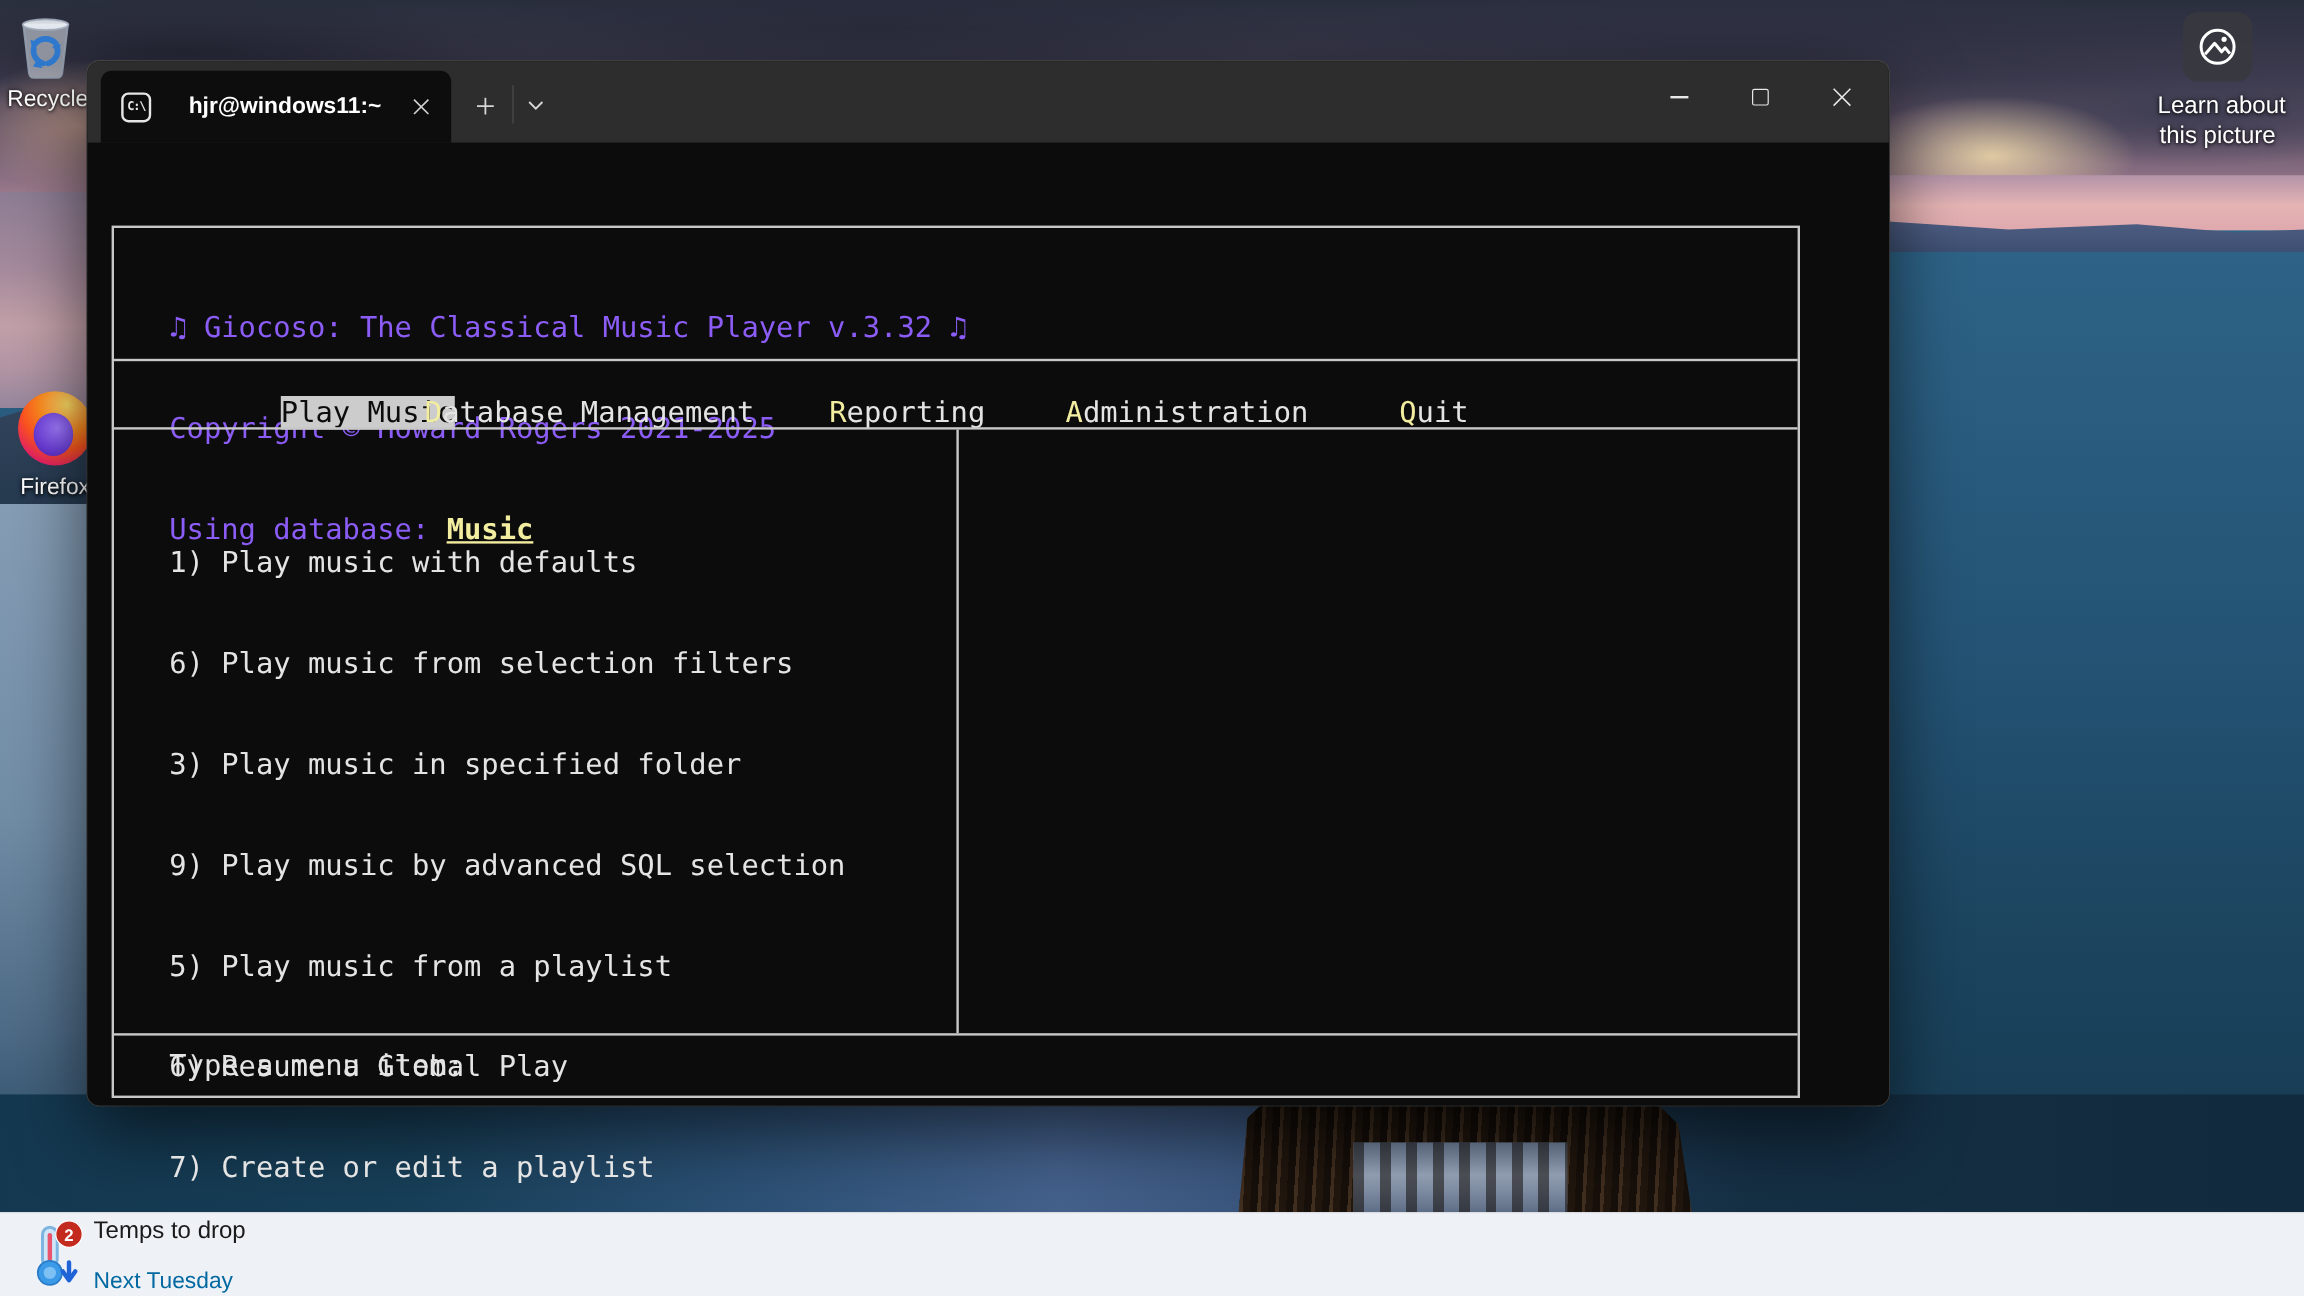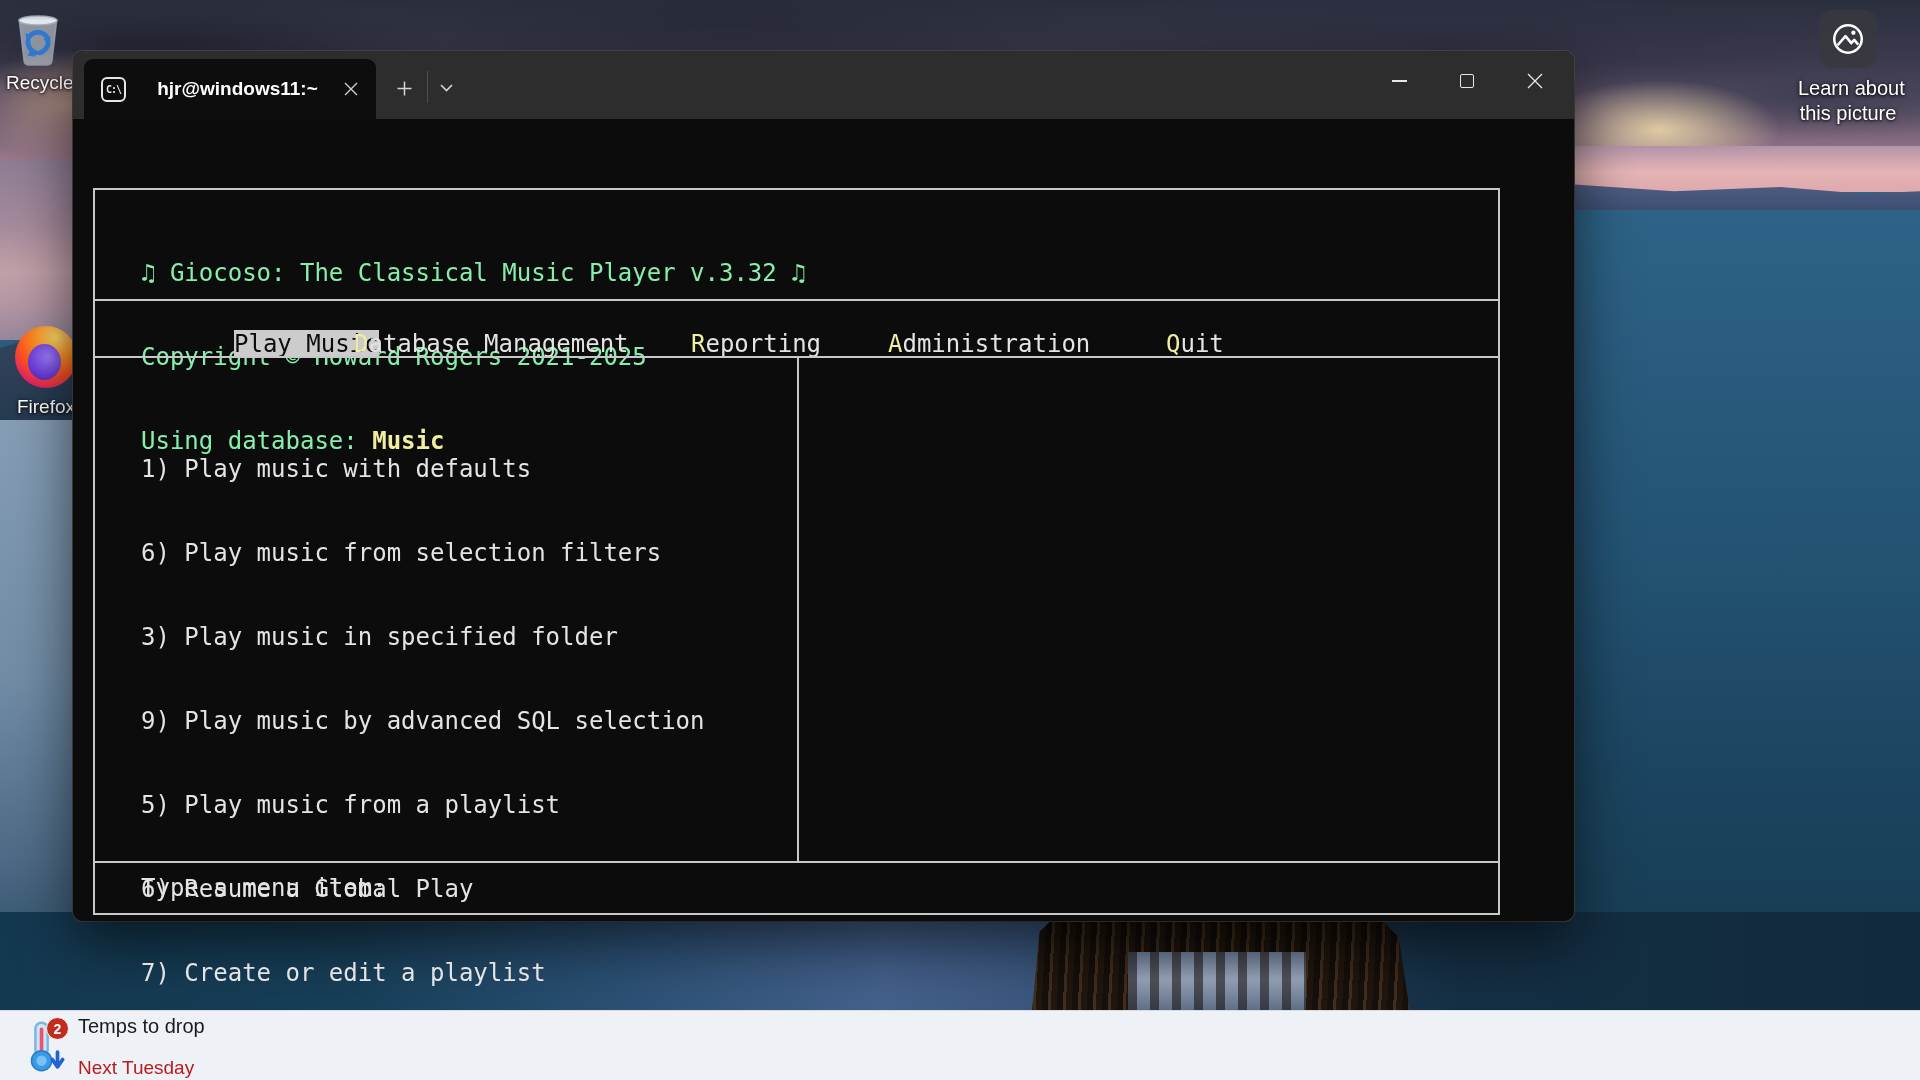--- a/index.html
+++ b/index.html
@@ -86,38 +86,38 @@
 
   
   .term-body { position:absolute; left:0; top:68px; width:100%; height:802px; background:#0c0c0c;
     border-radius:0 0 10px 10px; font-family:"DejaVu Sans Mono","Liberation Mono",monospace;
     font-size:24px; line-height:28px; color:#e4e4e4; }
   .tui-box { position:absolute; left:20px; top:69px; width:1407px; height:727px; border:2px solid #c8c8c8; }
   .tui-hr { position:absolute; left:0; right:0; height:2px; background:#c8c8c8; }
   .hr1 { top:109px; } .hr2 { top:166px; } .hr3 { top:671px; }
   .tui-vline { position:absolute; left:702px; top:168px; width:2px; height:503px; background:#c8c8c8; }
   .tui-header { position:absolute; left:46px; top:13px; white-space:pre; }
-  .t-blue { color:#86efac; }
-  .t-yellow { color:#f3eda0; font-weight:bold; }
+  .t-blue { color:#8b5cf6; }
+  .t-yellow { color:#f3eda0; font-weight:bold;text-decoration:underline; }
   .menubar-item { position:absolute; top:140px; height:28px; white-space:pre; }
   .menubar-item .hot { color:#f3eda0; }
   .menubar-item.active { background:#cccccc; color:#0c0c0c; }
   .menubar-item.active .hot { color:#0c0c0c; }
   .mb-0 { left:139px; } .mb-1 { left:259px; } .mb-2 { left:596px; } .mb-3 { left:793px; } .mb-4 { left:1059px;margin-left:12px; }
   .menu-list { position:absolute; left:46px; top:209px; white-space:pre; }
   .menu-list .mi { height:28px; }
   .tui-prompt { position:absolute; left:46px; top:684px; white-space:pre; }
 
   
   .taskbar { position:absolute; left:0; top:1010px; width:1920px; height:70px; z-index:10;
     background:#eef1f6; border-top:1px solid #d9dce1; }
   .weather { position:absolute; left:20px; top:6px; width:260px; height:58px; display:flex; align-items:center; }
   .weather-texts { margin-left:10px; }
   .weather-head { font-size:20px; color:#1a1a1a; line-height:24px; }
-  .weather-sub { font-size:19px; color:#b91c1c; line-height:23px;margin-top:18px; }
+  .weather-sub { font-size:19px; color:#0369a1; line-height:23px;margin-top:18px; }
   .weather-iconwrap { position:relative; width:48px; height:54px; }
   .weather-badge { position:absolute; left:26px; top:-2px; width:23px; height:23px; border-radius:50%;
     background:#c42b1f; color:#fff; font-size:14px; font-weight:bold;
     display:flex; align-items:center; justify-content:center; border:1.5px solid #fff; }
 
   svg { display:block; }
 </style>
 </head>
 <body>
 

